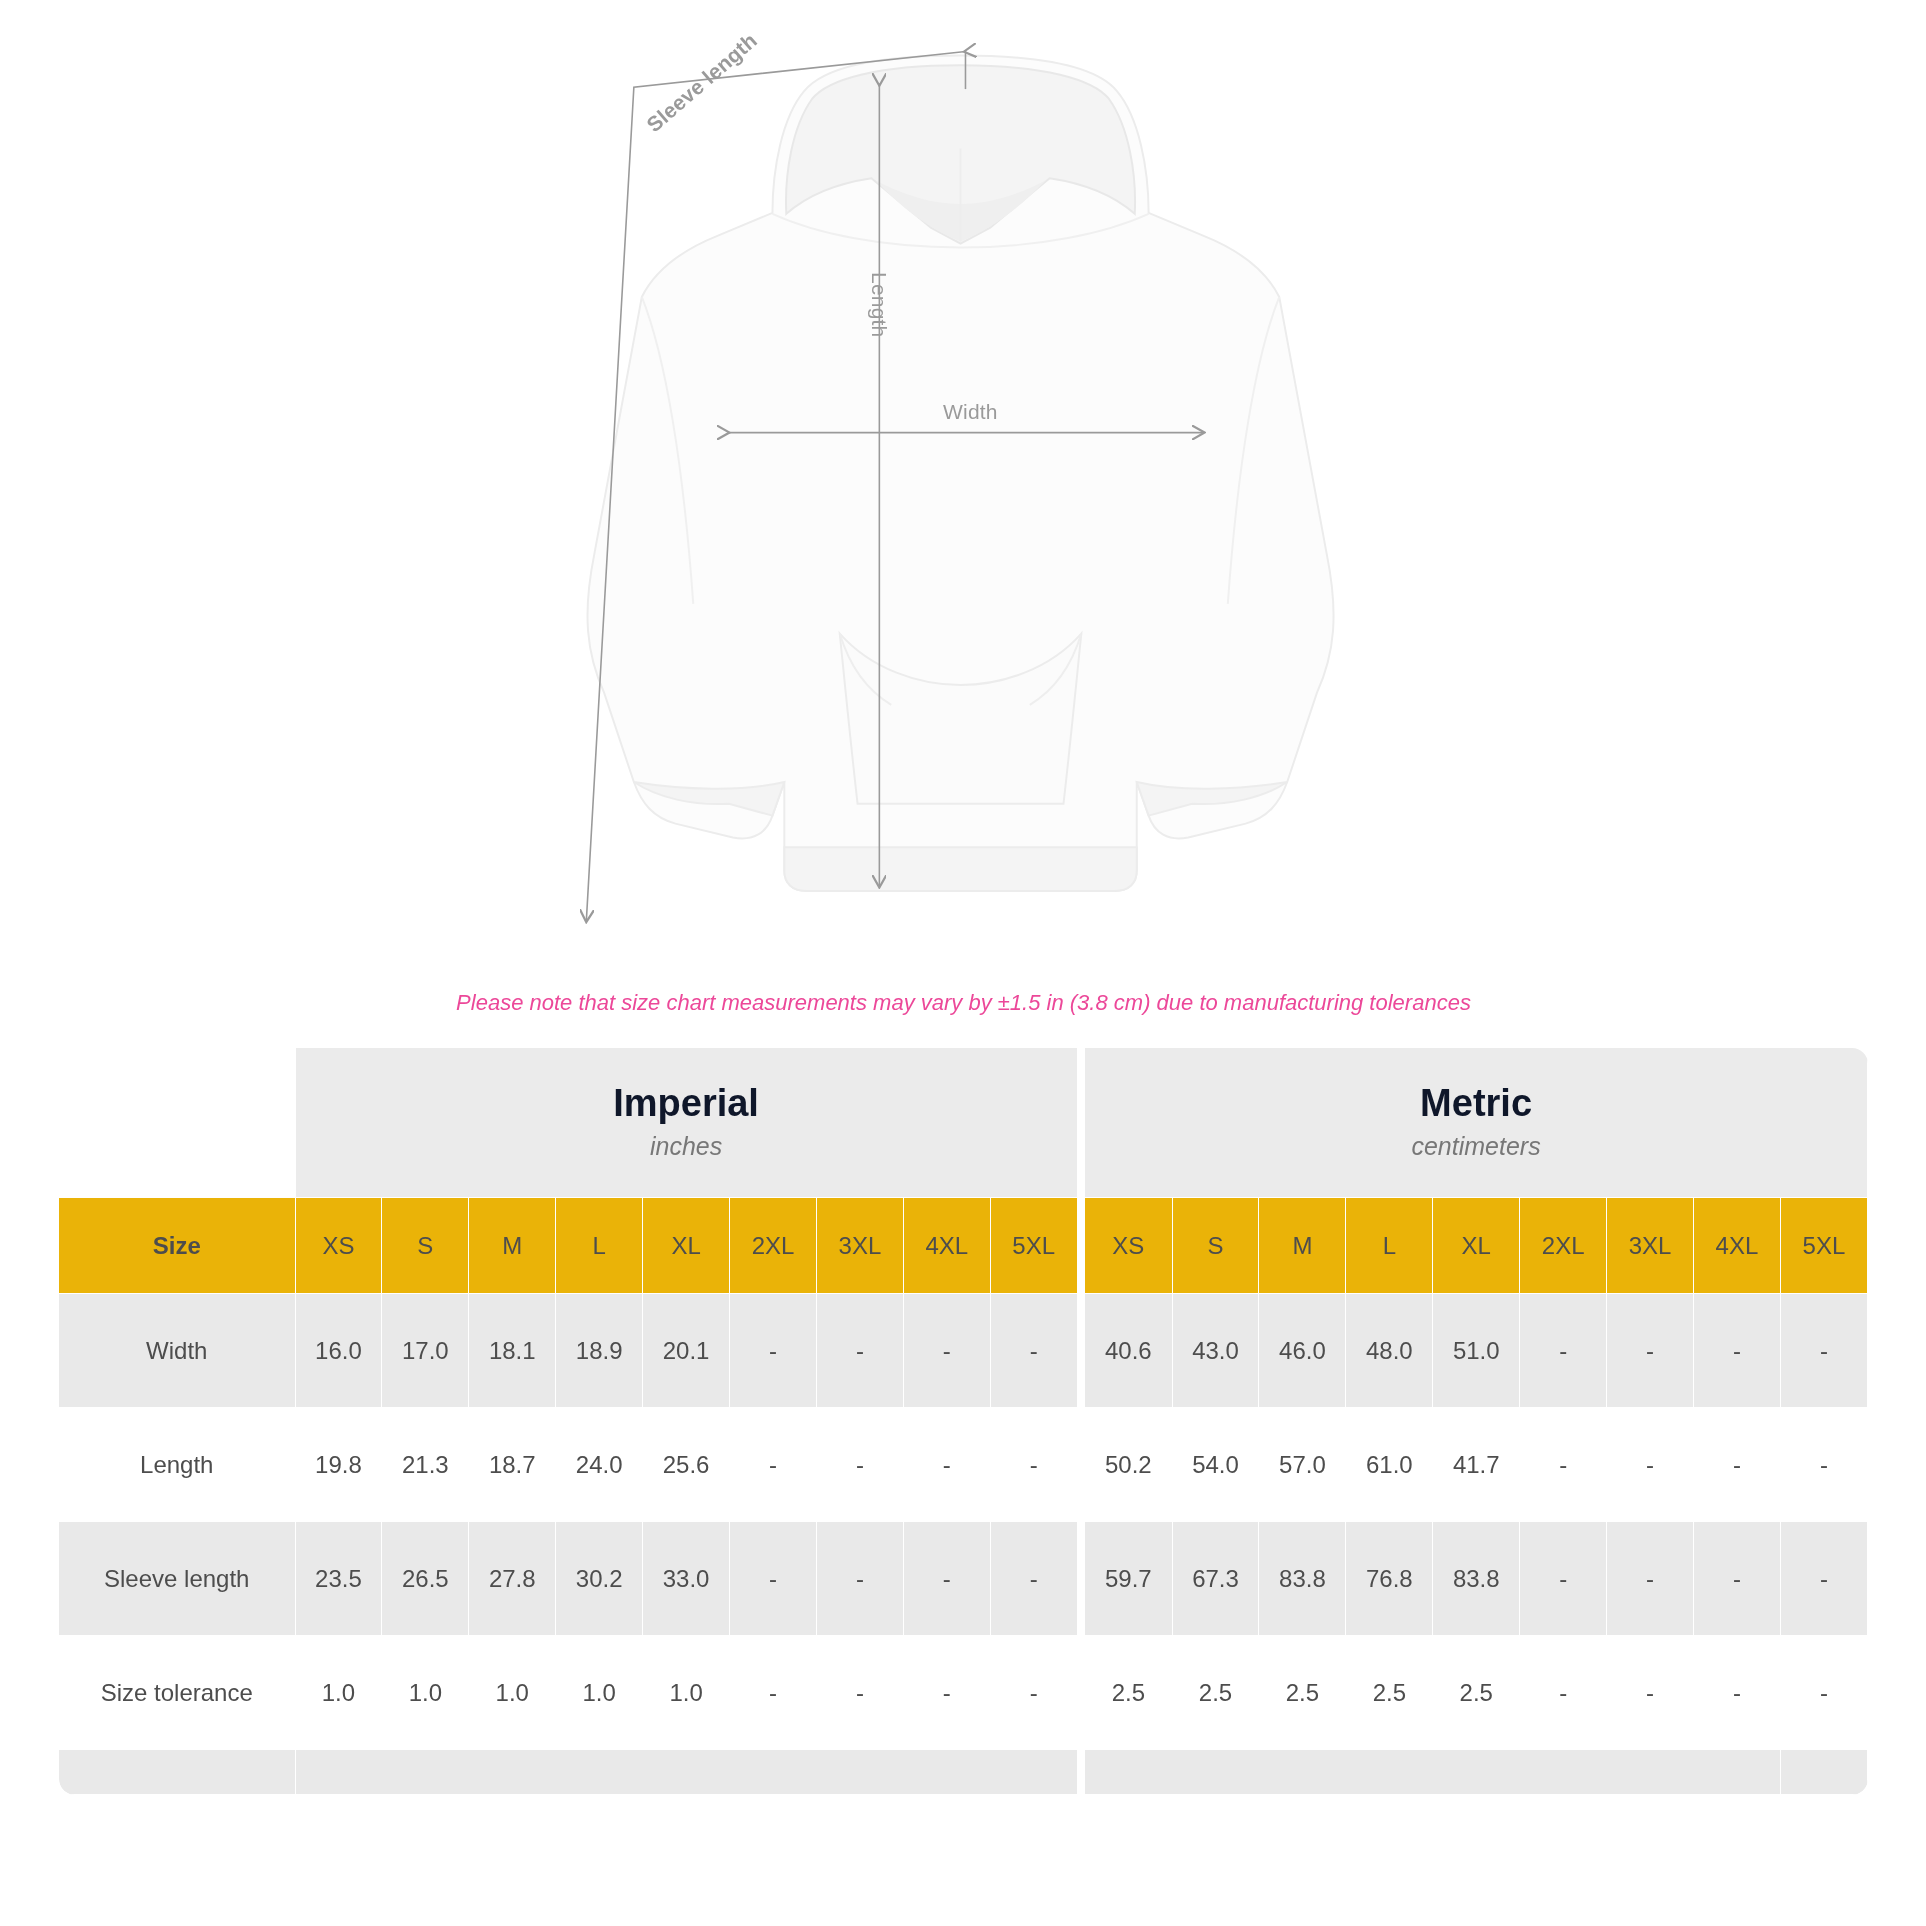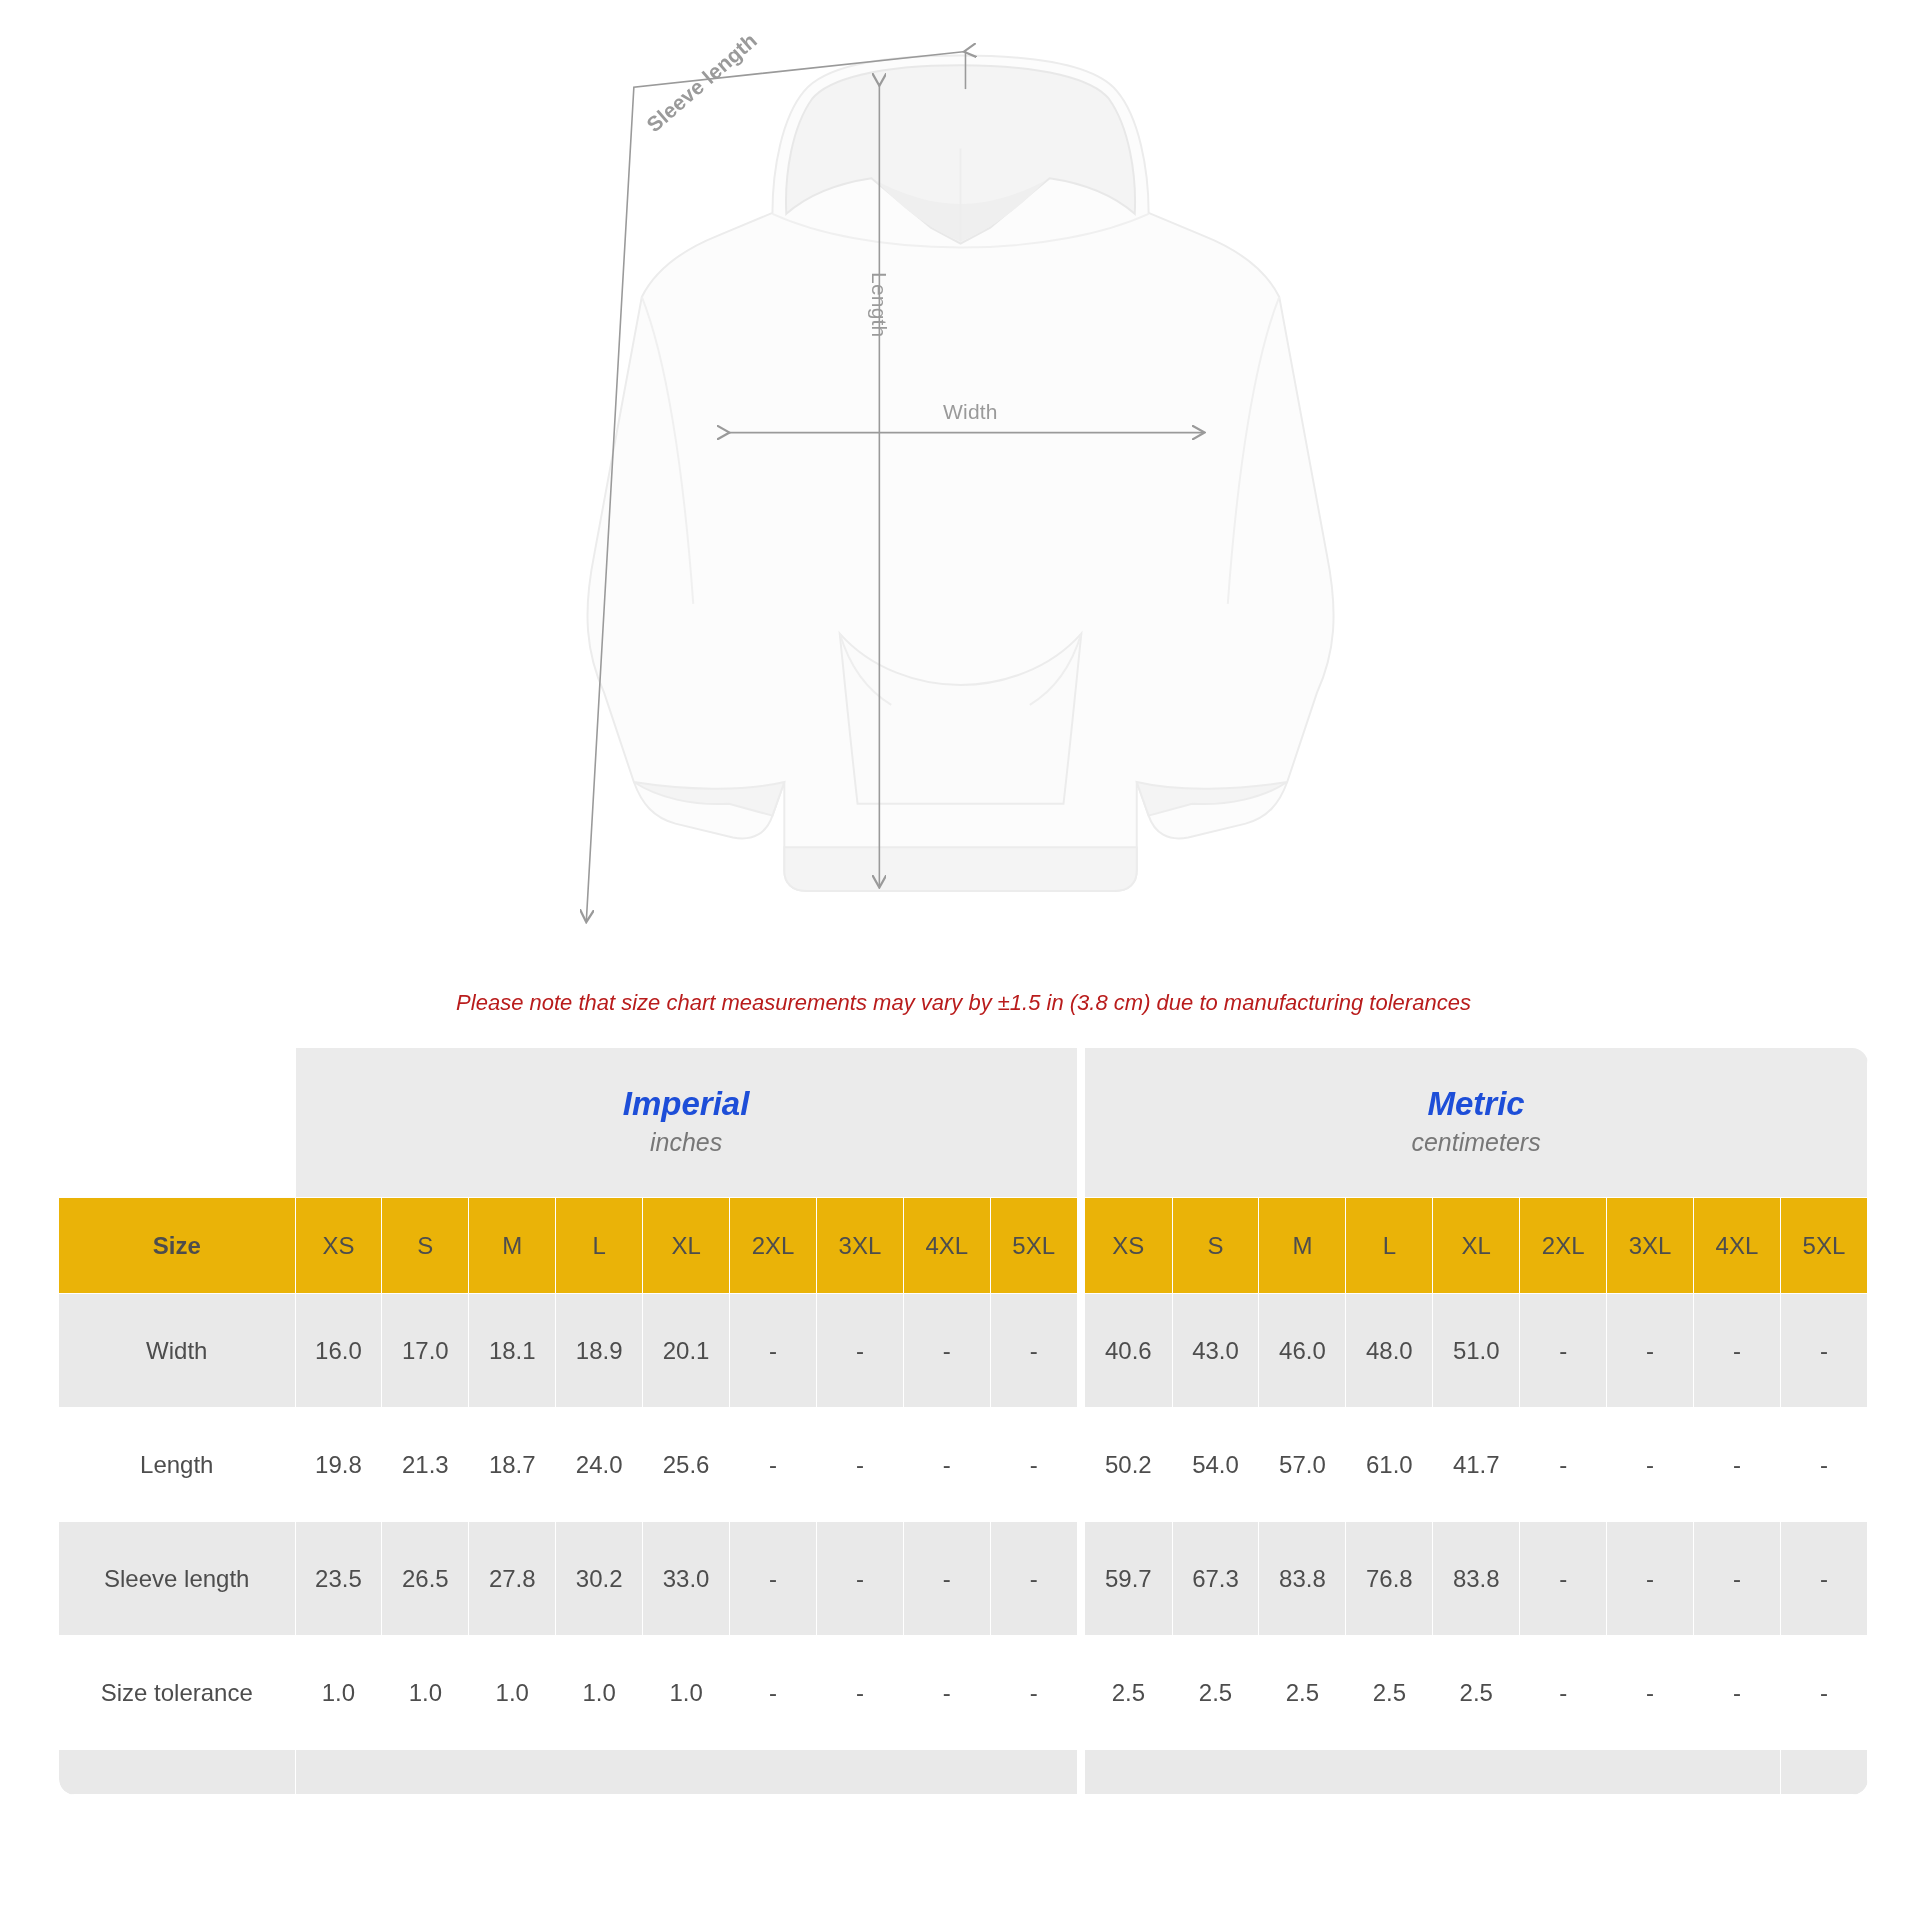--- a/index.html
+++ b/index.html
@@ -66,21 +66,21 @@
   .chart-title {
     font-size: 37px;
     font-weight: 700;
     color: #3d3d3d;
     margin: 0 0 14px 0;
     letter-spacing: -0.2px;
   }
   .chart-note {
     font-size: 22px;
     font-style: italic;
-    color: #b91c1c;
+    color: #ec4899;
     margin: 0;
   }
 
   
   .table-wrap {
     margin: 32px 59px 0 59px;
     border-radius: 16px;
     overflow: hidden;
     background: #ffffff;
   }
@@ -98,24 +98,23 @@
     font-weight: 400;
     padding: 0;
   }
   .unit-row td {
     background: #ebebeb;
     height: 149px;
     vertical-align: middle;
     border-bottom: 1px solid #ffffff;
   }
   .unit-name {
-    font-size: 33px;
-    font-weight: 700;
-    font-style: italic;
-    color: #1d4ed8;
+    font-size: 38px;
+    font-weight: 700;
+    color: #0f172a;
     line-height: 1.25;
   }
   .unit-sub {
     font-size: 25px;
     font-style: italic;
     color: #777777;
     line-height: 1.5;
   }
   .unit-spacer {
     background: #ffffff !important;

